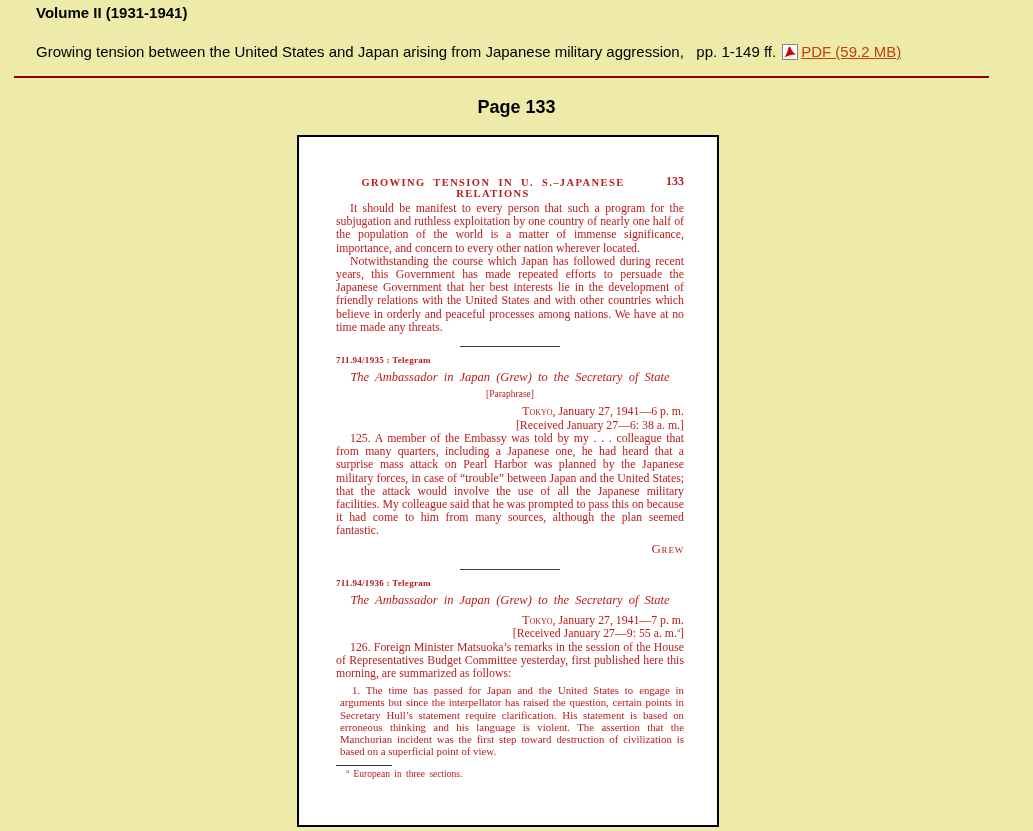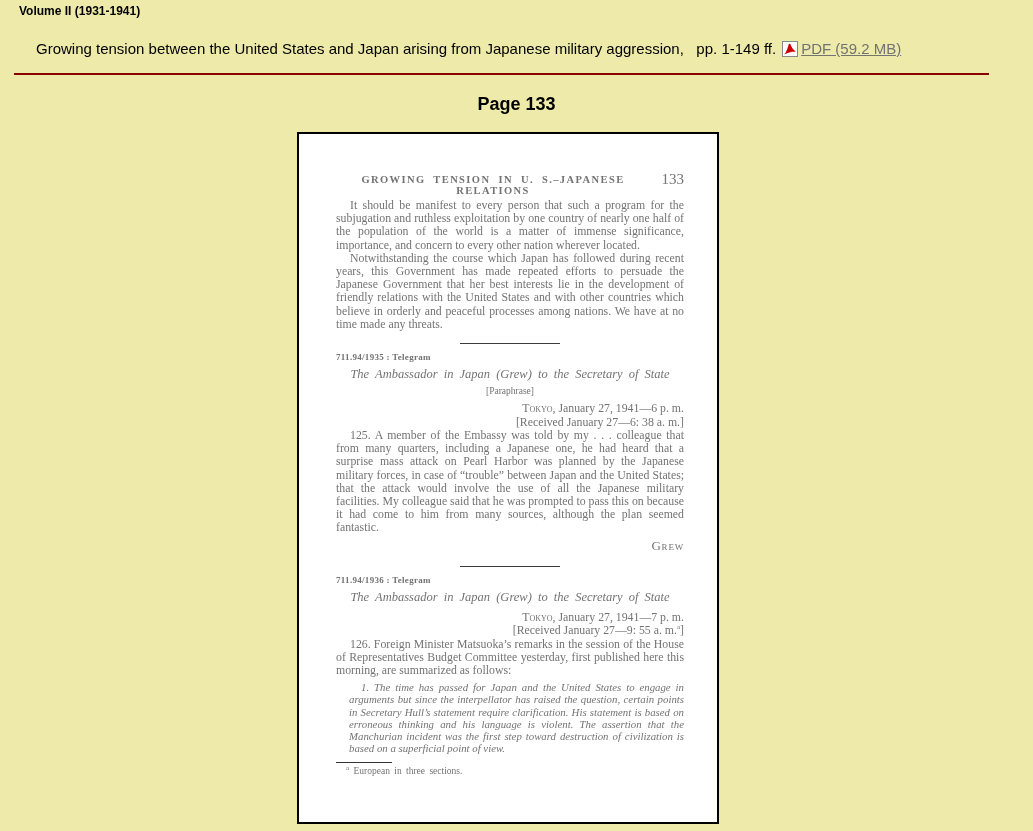--- a/index.html
+++ b/index.html
@@ -4,39 +4,39 @@
 <style>
   html, body { margin: 0; padding: 0; }
   body {
     width: 1033px; height: 831px;
     background: #EDEAAA;
     font-family: "Liberation Sans", sans-serif;
     color: #000;
     overflow: hidden;
   }
   .vol-title {
-    padding: 4px 0 0 19px;
-    font-size: 12px;
+    padding: 4px 0 0 36px;
+    font-size: 15px;
     font-weight: bold;
   }
   .subtitle-row {
     margin: 21px 0 0 36px;
     font-size: 15px;
     line-height: 19px;
   }
   .subtitle { white-space: pre-wrap; }
   .pdf-icon {
     display: inline-block;
     width: 16px; height: 16px;
     vertical-align: -3px;
     margin: 0 3px 0 6px;
     cursor: pointer;
   }
   .pdf-link {
-    color: #737373;
+    color: #c2410c;
     text-decoration: underline;
     cursor: pointer;
   }
   .rule {
     border: none;
     border-top: 2px solid #8B0000;
     margin: 15px 44px 0 14px;
   }
   .page-heading {
     text-align: center;
@@ -46,38 +46,38 @@
   }
   
   .scan-page {
     box-sizing: border-box;
     width: 422px; height: 692px;
     margin: 17px 0 0 297px;
     background: #FFFFFF;
     border: 2px solid #000;
     padding: 40px 33px 0 37px;
     font-family: "Liberation Serif", "DejaVu Serif", serif;
-    color: #737373;
+    color: #b91c1c;
     overflow: hidden;
   }
   .running-head {
     position: relative;
     text-align: center;
     font-size: 10.5px;
     font-weight: bold;
     letter-spacing: 1.4px;
     word-spacing: 4px;
     padding-right: 34px;
     height: 16px;
   }
   .rh-num {
     position: absolute;
     right: 0; top: -3px;
-    font-size: 15px;
-    font-weight: normal;
+    font-size: 12px;
+    font-weight: bold;
     letter-spacing: 0;
     margin-left: 44px;
   }
   .body-par {
     margin: 0;
     font-size: 11.8px;
     line-height: 13.2px;
     text-align: justify;
     text-indent: 14px;
   }
@@ -113,26 +113,25 @@
   .dateline-first { margin-top: 6px; }
   .sc { font-variant: small-caps; }
   .signature {
     text-align: right;
     font-variant: small-caps;
     font-size: 13px;
     letter-spacing: 0.8px;
     margin-top: 3px;
   }
   .extract {
-    margin: 4px 0 0 13px;
+    margin: 4px 0 0 4px;
     font-size: 10.8px;
     line-height: 12.2px;
     text-align: justify;
     text-indent: 12px;
-    font-style: italic;
   }
   .footnote-block { margin-top: 8px; }
   .footnote-rule {
     width: 56px;
     border-top: 1px solid #333;
     height: 0;
   }
   .footnote {
     font-size: 9.5px;
     margin-top: 3px;

